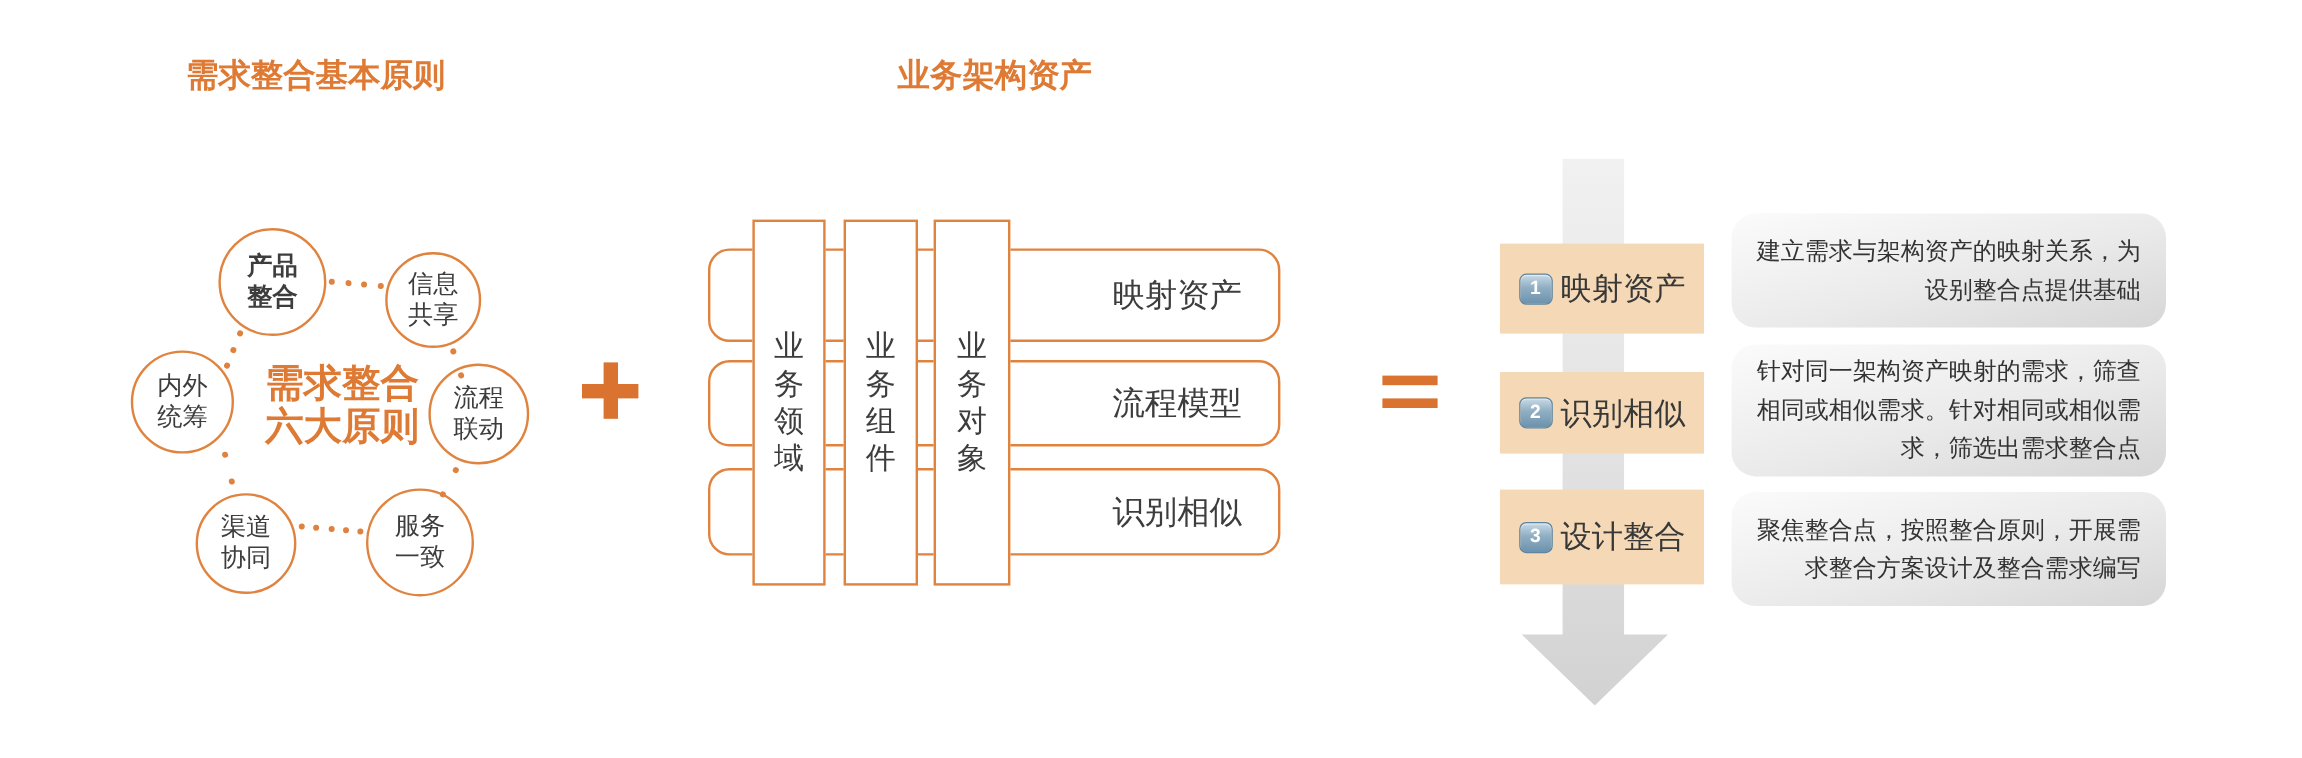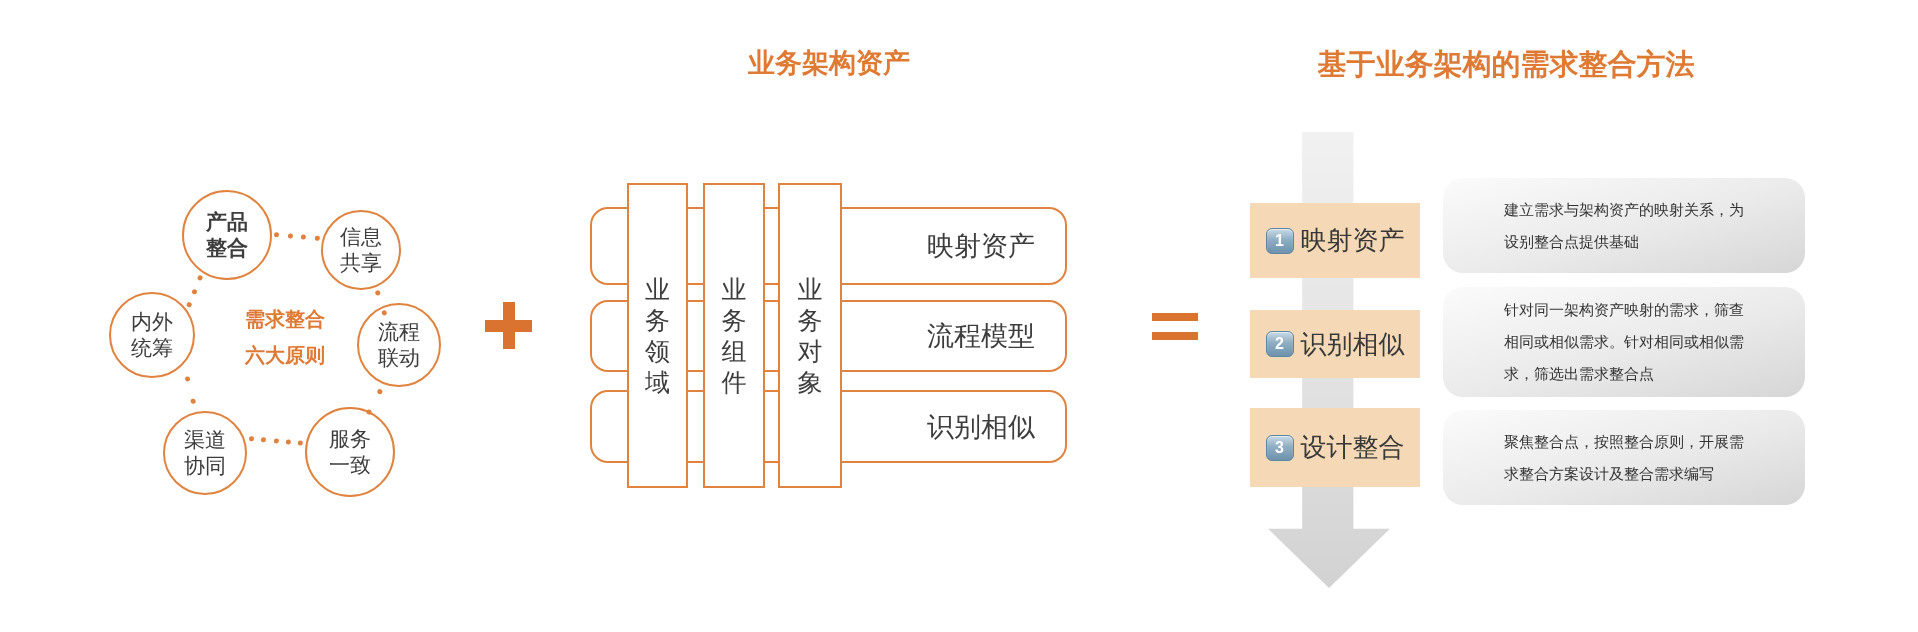--- a/index.html
+++ b/index.html
@@ -19,21 +19,21 @@
   .circle{position:absolute;border:2px solid #E0833F;border-radius:50%;background:#fff;
           display:flex;align-items:center;justify-content:center;text-align:center;color:#3d3d3d;box-sizing:border-box;}
   .circle .lbl{font-size:21px;line-height:26px;}
   .c0{left:182px;top:190px;width:90px;height:90px;font-weight:bold;}
   .c1{left:321px;top:210px;width:80px;height:80px;text-align:right;}
   .c2{left:109px;top:292px;width:86px;height:86px;}
   .c3{left:357px;top:303px;width:84px;height:84px;}
   .c4{left:163px;top:411px;width:84px;height:84px;}
   .c5{left:305px;top:407px;width:90px;height:90px;}
   .center-label{position:absolute;left:285px;top:301px;transform:translateX(-50%);text-align:right;
-                color:#DE7A33;font-weight:bold;font-size:20px;line-height:36px;white-space:pre-line;}
+                color:#DE7A33;font-weight:bold;font-size:32px;line-height:36px;white-space:pre-line;}
 
   
   .dots{position:absolute;display:flex;justify-content:space-between;align-items:center;
         height:5px;transform-origin:0 50%;}
   .dots i{display:block;width:5px;height:5px;border-radius:50%;background:#E0823F;}
   .d0{left:274px;top:232px;width:46px;transform:rotate(5deg);}
   .d1{left:201px;top:273px;width:34px;transform:rotate(112deg);}
   .d2{left:377px;top:288px;width:26px;transform:rotate(72deg);}
   .d3{left:187px;top:374px;width:28px;transform:rotate(76deg);}
   .d4{left:249px;top:436px;width:54px;transform:rotate(5deg);}
@@ -75,33 +75,33 @@
   .s0{top:203px;height:75px;}
   .s1{top:310px;height:68px;}
   .s2{top:408px;height:79px;}
   .badge{width:28px;height:26px;border-radius:6px;border:1px solid #5F85A0;box-sizing:border-box;
          background:linear-gradient(180deg,#C8DAE6 0%,#8FAEC3 45%,#6D92AD 100%);
          color:#fff;font-size:16px;font-weight:bold;display:flex;align-items:center;justify-content:center;
          box-shadow:inset 0 1px 1px rgba(255,255,255,.55);}
   .step-label{font-size:26px;color:#383838;white-space:nowrap;}
   .desc{position:absolute;left:1443px;width:362px;border-radius:20px;box-sizing:border-box;
         background:linear-gradient(165deg,#fbfbfb 0%,#eaeaea 55%,#d6d6d6 100%);
-        display:flex;align-items:center;justify-content:center;text-align:left;
-        font-size:15px;line-height:32px;color:#333;}
+        display:flex;align-items:center;justify-content:center;text-align:right;
+        font-size:20px;line-height:32px;color:#333;}
   .g0{top:178px;height:95px;}
   .g1{top:287px;height:110px;}
   .g2{top:410px;height:95px;}
 </style>
 </head>
 <body>
 
 <div class="canvas">
 
+  <div class="title title-left">需求整合基本原则</div>
   <div class="title title-middle">业务架构资产</div>
-  <div class="title title-right">基于业务架构的需求整合方法</div>
 
   <div>
     <div class="center-label">需求整合
 六大原则</div>
 
     <div class="circle c0">
       <span class="lbl pre">产品
 整合</span>
     </div>
     <div class="circle c1">

